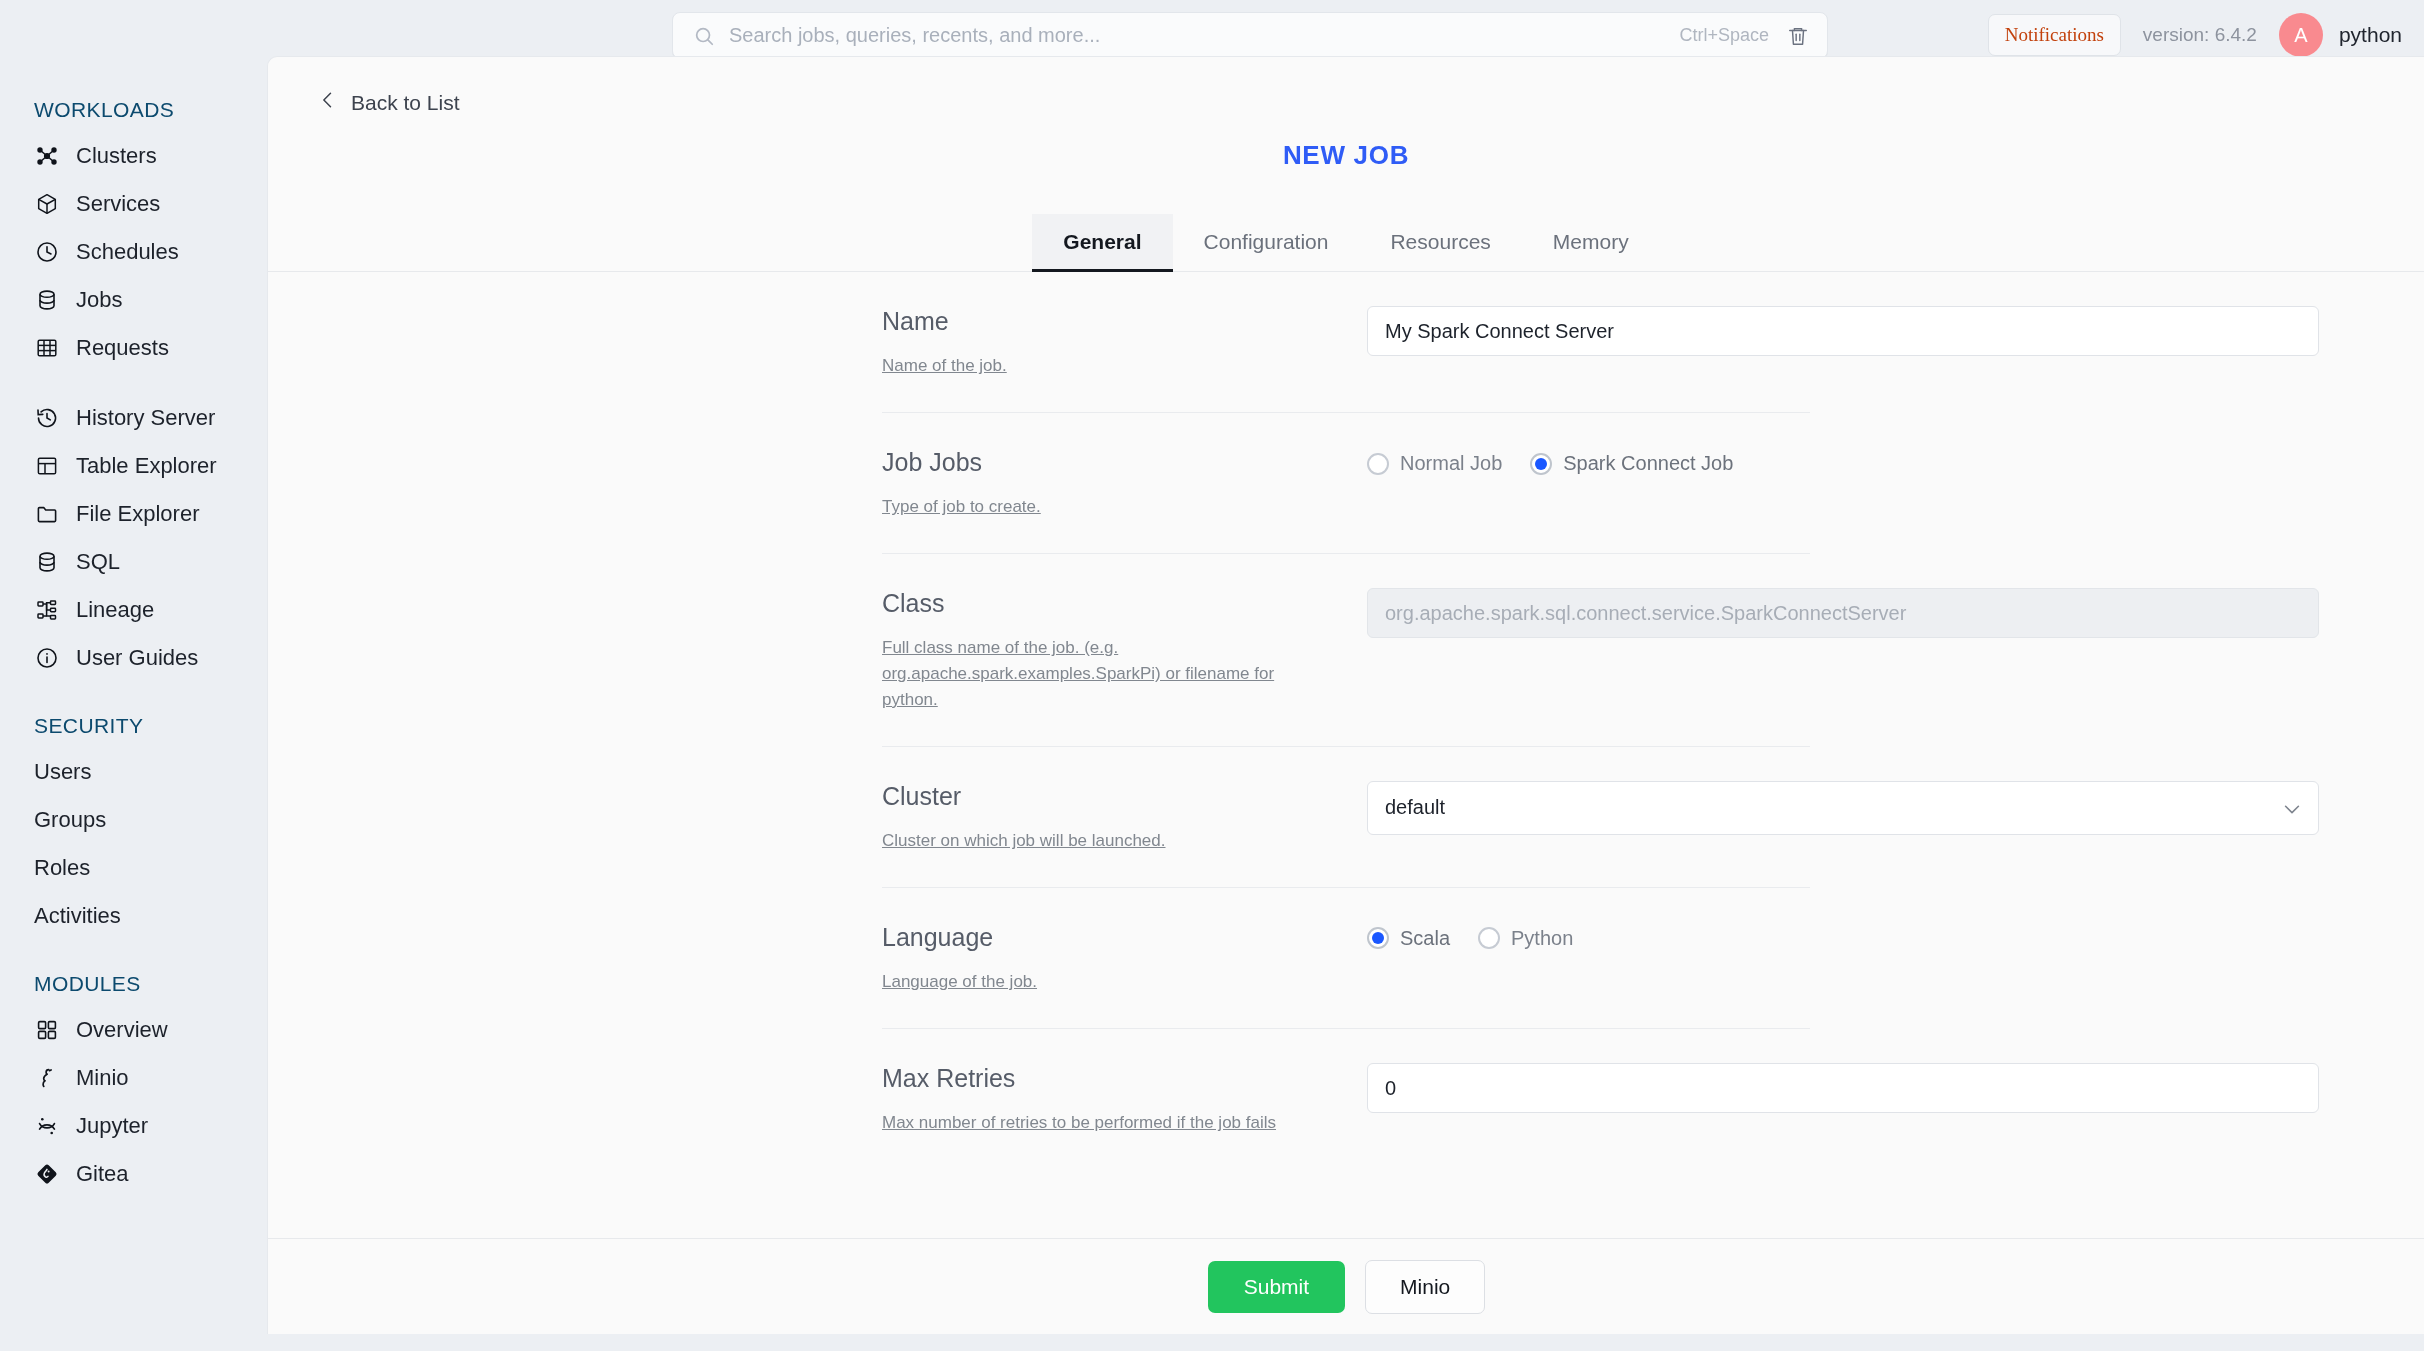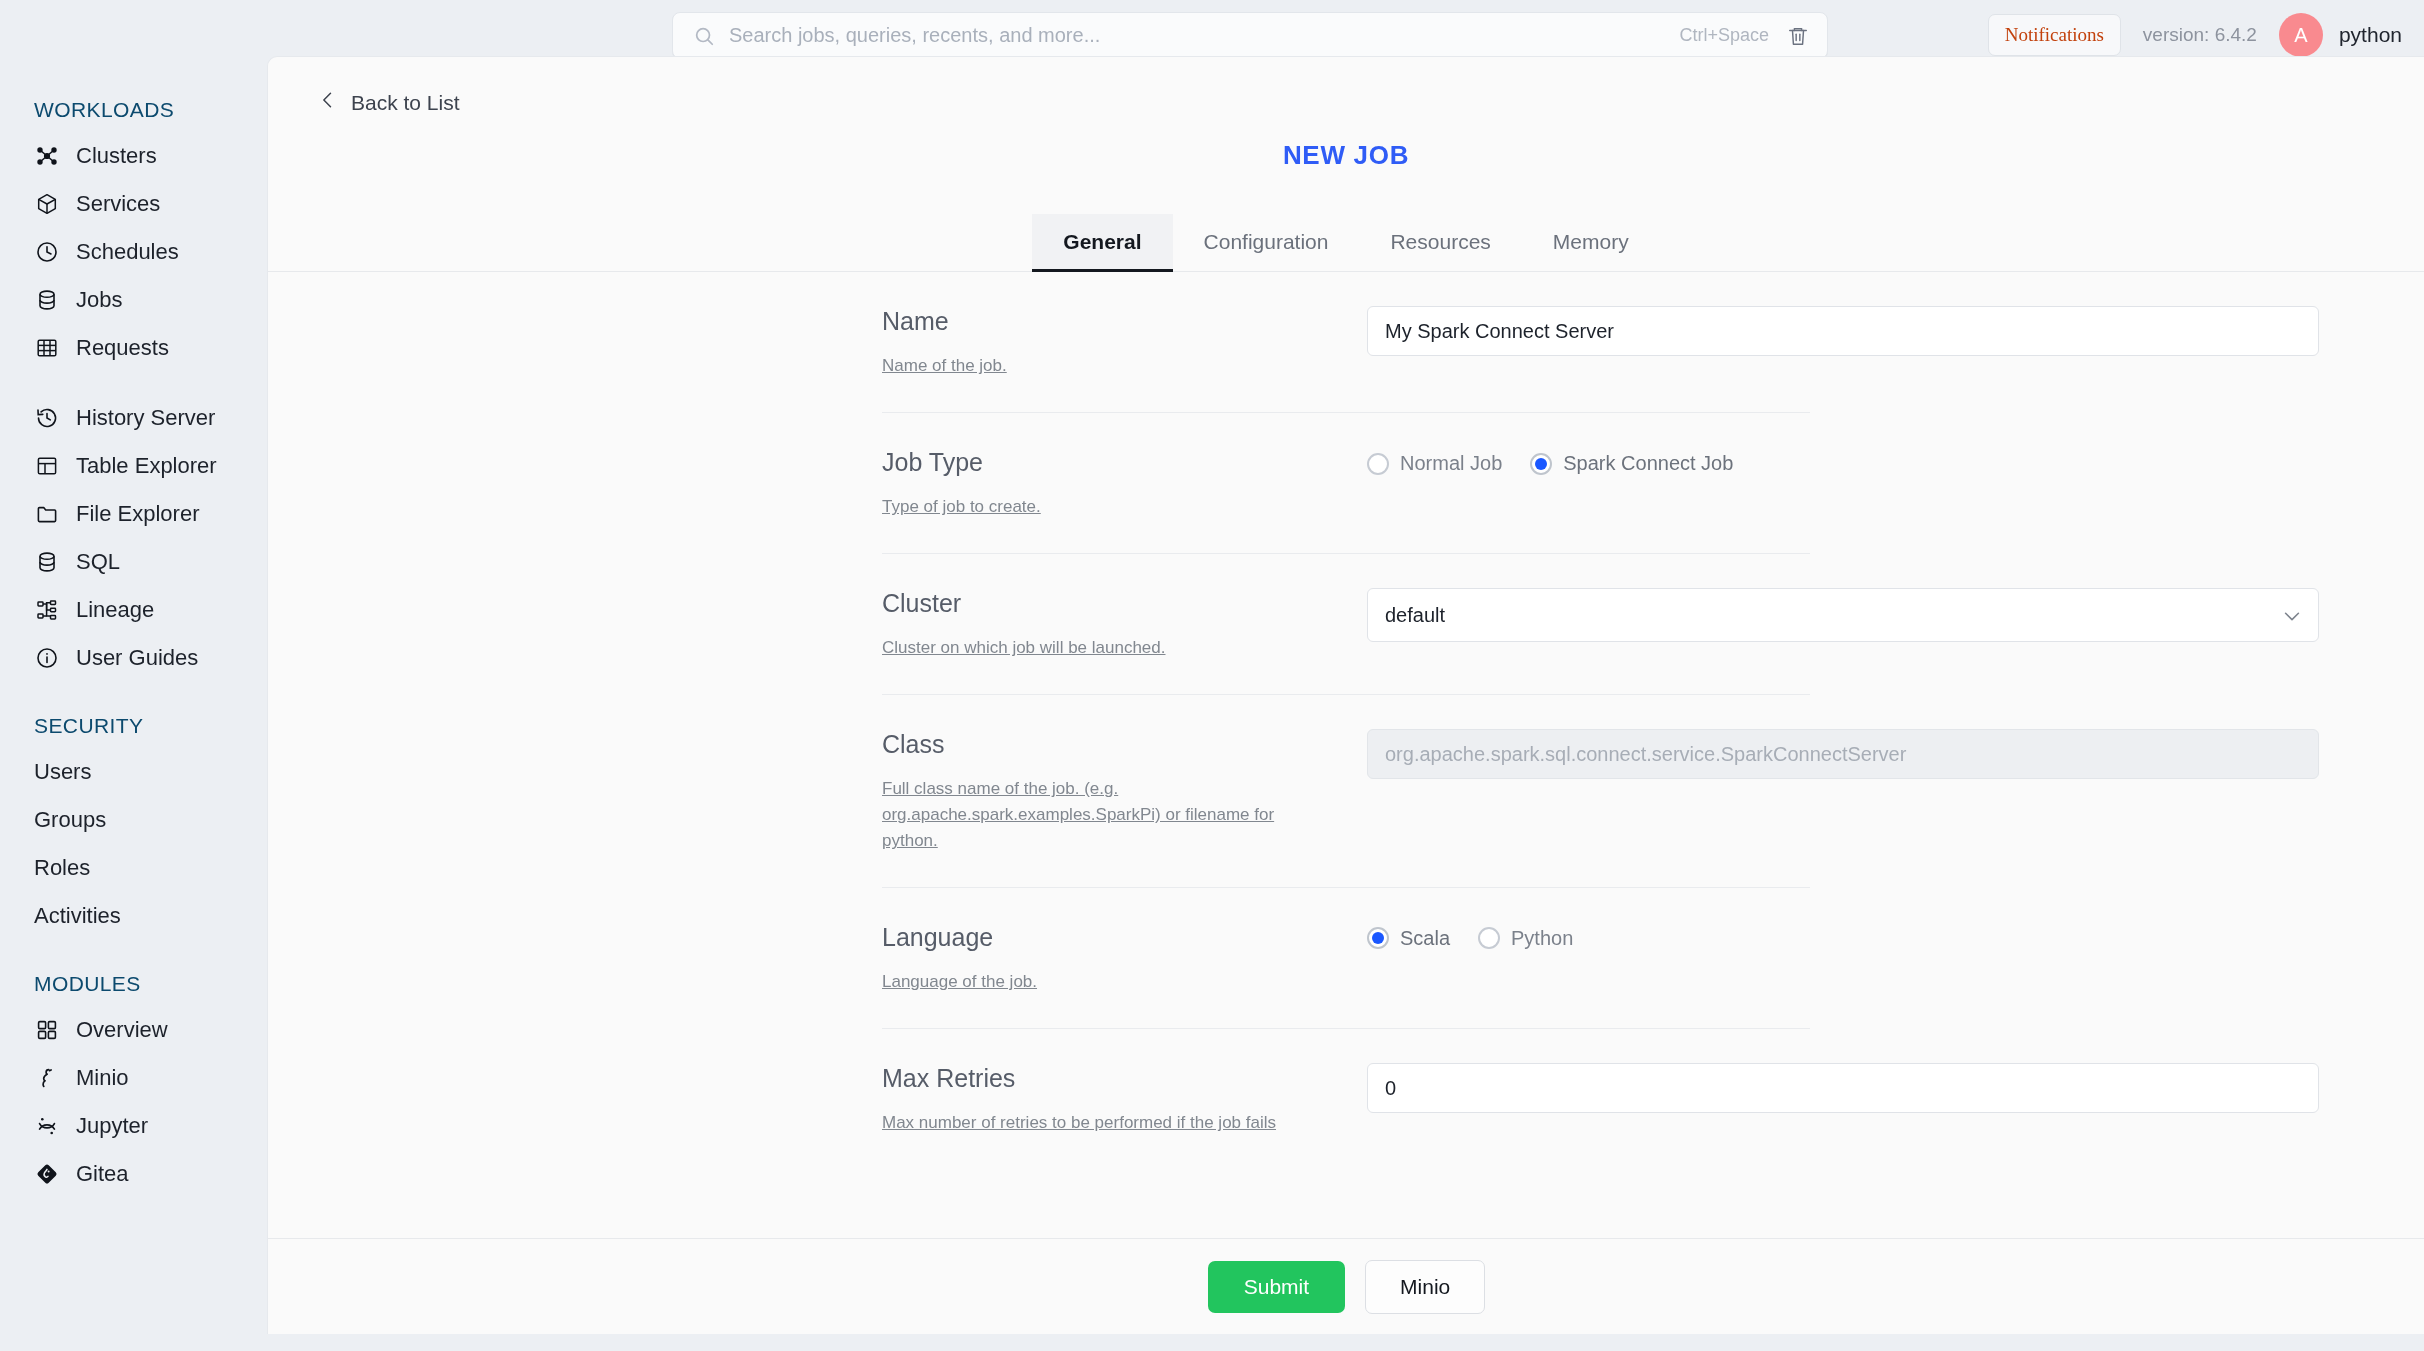--- a/index.html
+++ b/index.html
@@ -460,61 +460,61 @@
         <div class="field-label">Name</div>
         <div class="field-desc">Name of the job.</div>
       </div>
       <div class="ctrl-col">
         <input class="text-input" type="text" value="My Spark Connect Server" style="">
       </div>
     </div>
 
     <div class="form-row">
       <div class="label-col">
-        <div class="field-label">Job Type</div>
+        <div class="field-label">Job Jobs</div>
         <div class="field-desc">Type of job to create.</div>
       </div>
       <div class="ctrl-col">
         <div class="radio-group">
           <label class="radio-opt">
             <span class="radio-dot"></span>
             <span class="radio-label">Normal Job</span>
           </label>
           <label class="radio-opt checked">
             <span class="radio-dot"></span>
             <span class="radio-label">Spark Connect Job</span>
           </label>
         </div>
       </div>
     </div>
 
     <div class="form-row">
       <div class="label-col">
+        <div class="field-label">Class</div>
+        <div class="field-desc">Full class name of the job. (e.g. org.apache.spark.examples.SparkPi) or filename for python.</div>
+      </div>
+      <div class="ctrl-col">
+        <input class="text-input disabled" type="text" disabled="" value="" placeholder="org.apache.spark.sql.connect.service.SparkConnectServer" style="">
+      </div>
+    </div>
+
+    <div class="form-row">
+      <div class="label-col">
         <div class="field-label">Cluster</div>
         <div class="field-desc">Cluster on which job will be launched.</div>
       </div>
       <div class="ctrl-col">
         <div class="select-wrap">
           <div class="select-input">default</div>
           <span class="select-chev">
             <svg width="22" height="22" viewBox="0 0 24 24" fill="none" stroke="currentColor" stroke-width="1.7" stroke-linecap="round" stroke-linejoin="round">
                 <polyline points="5 9 12 16 19 9"></polyline>
               </svg>
           </span>
         </div>
-      </div>
-    </div>
-
-    <div class="form-row">
-      <div class="label-col">
-        <div class="field-label">Class</div>
-        <div class="field-desc">Full class name of the job. (e.g. org.apache.spark.examples.SparkPi) or filename for python.</div>
-      </div>
-      <div class="ctrl-col">
-        <input class="text-input disabled" type="text" disabled="" value="" placeholder="org.apache.spark.sql.connect.service.SparkConnectServer" style="">
       </div>
     </div>
 
     <div class="form-row">
       <div class="label-col">
         <div class="field-label">Language</div>
         <div class="field-desc">Language of the job.</div>
       </div>
       <div class="ctrl-col">
         <div class="radio-group">

